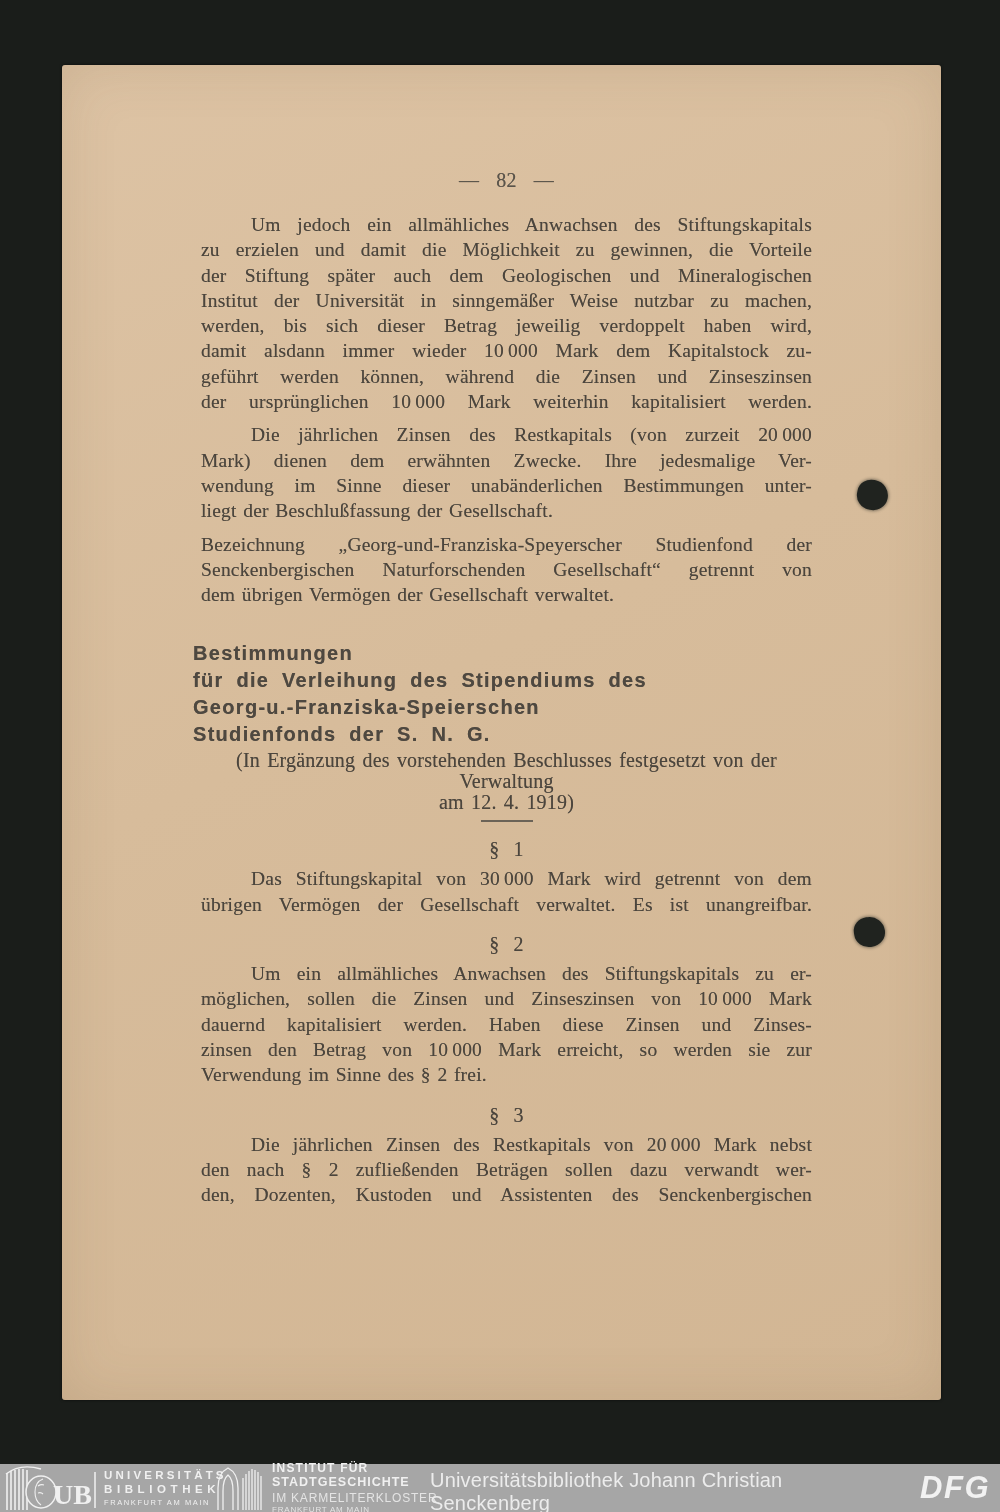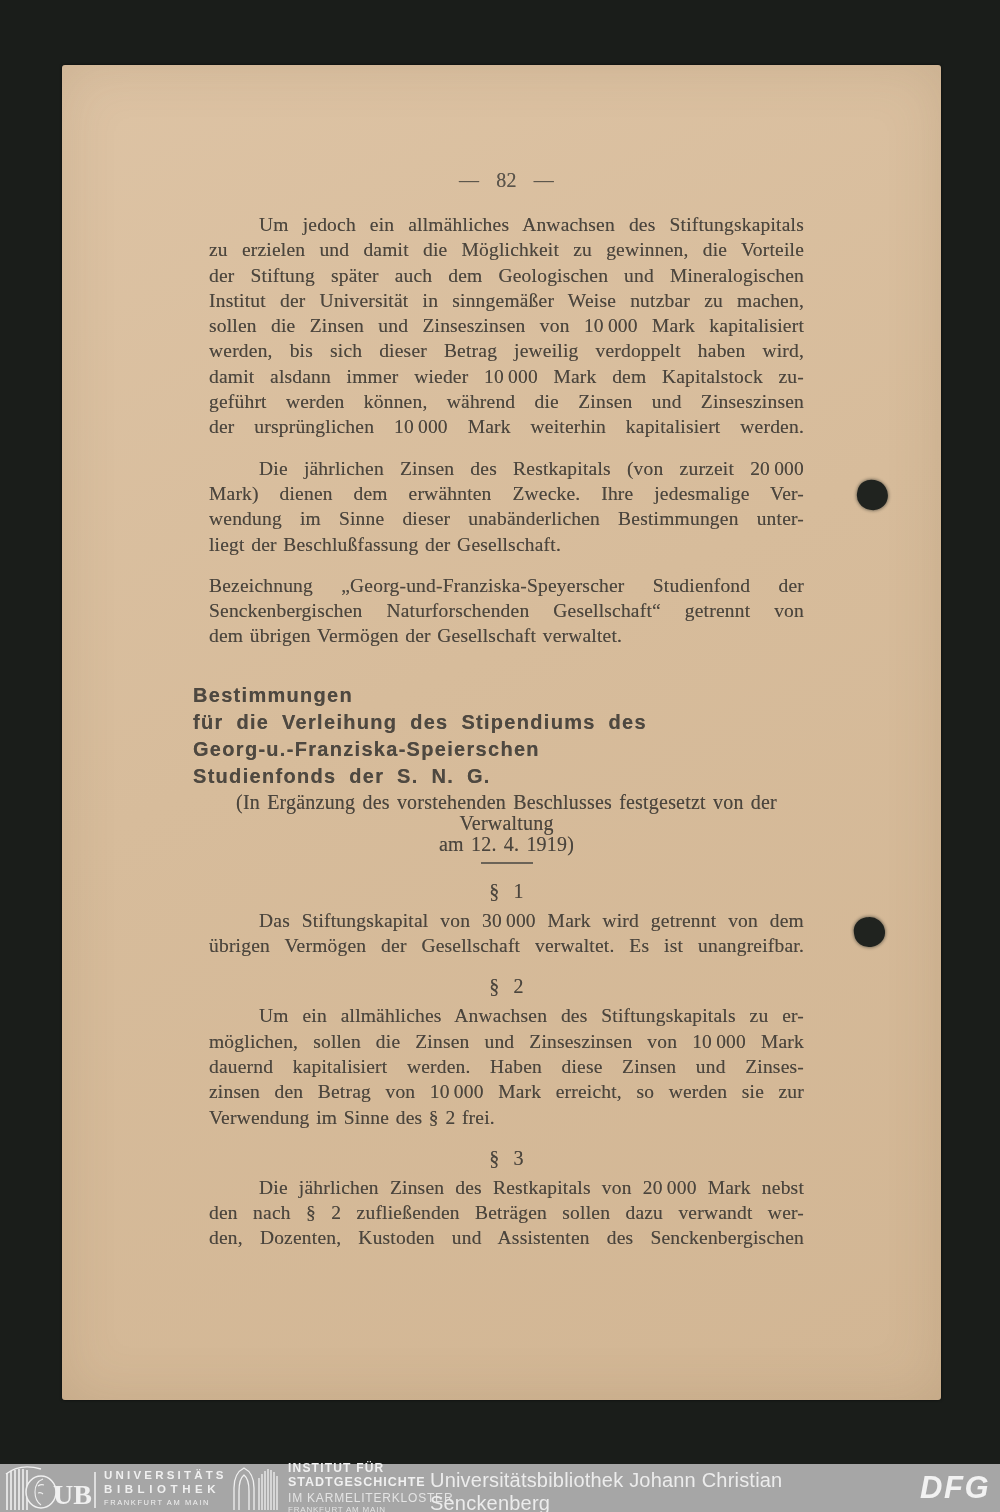--- a/index.html
+++ b/index.html
@@ -29,21 +29,21 @@
   .text-block{
     position:absolute;left:131px;top:103px;width:627px;
     color:#4b453d;font-size:19.5px;line-height:25.3px;
     letter-spacing:.2px;word-spacing:1.5px;
     text-shadow:0 0 .5px rgba(75,69,61,.55);
   }
   .pageno{
     display:flex;justify-content:center;align-items:center;gap:17px;
     height:26px;font-size:20px;color:#5a544b;
   }
-  .para{margin:16px;}
+  .para{margin:8px;}
   .para.first{margin-top:18px;}
   .ln{text-align:justify;text-align-last:justify;text-justify:inter-word;}
   .ln.ind{text-indent:50px;}
   .ln.end{text-align-last:left;}
 
   .heading{
     margin-top:33px;text-align:left;
     font-family:"Liberation Sans", sans-serif;
     font-size:20px;line-height:27px;
     letter-spacing:1.3px;word-spacing:6px;color:#4e4840;
@@ -67,21 +67,21 @@
     position:absolute;left:0;top:1464px;width:1000px;height:48px;
     background:#a6a6a6;color:#f0f0f0;
     font-family:"Liberation Sans", sans-serif;
   }
   .ub-group{position:absolute;left:5px;top:3px;display:flex;align-items:center;height:42px;}
   .ub-mark-svg{display:block;}
   .ub-text{margin-left:7px;line-height:1;}
   .ub-text .l1{font-size:11.5px;font-weight:bold;letter-spacing:3.2px;}
   .ub-text .l2{font-size:11.5px;font-weight:bold;letter-spacing:4.6px;margin-top:3px;}
   .ub-text .l3{font-size:7.5px;letter-spacing:1.6px;margin-top:3px;}
-  .isg-group{position:absolute;left:232px;top:3px;display:flex;align-items:center;height:42px;}
+  .isg-group{position:absolute;left:216px;top:3px;display:flex;align-items:center;height:42px;}
   .isg-text{margin-left:8px;line-height:1;}
   .isg-text .l1{font-size:12px;font-weight:bold;letter-spacing:1.2px;}
   .isg-text .l2{font-size:12.5px;font-weight:bold;letter-spacing:1px;margin-top:2px;}
   .isg-text .l3{font-size:12px;letter-spacing:.8px;margin-top:3px;color:#e4e4e4;}
   .isg-text .l4{font-size:8px;letter-spacing:.8px;margin-top:2px;color:#e4e4e4;}
   .credit{
     position:absolute;left:430px;top:0;width:440px;height:56px;
     display:flex;align-items:center;justify-content:center;
     font-size:20px;letter-spacing:.2px;color:#ececec;
   }
@@ -106,21 +106,20 @@
       <span>—</span>
       <span>82</span>
       <span>—</span>
     </div>
 
     <div class="para first">
       <div class="ln ind">Um jedoch ein allmähliches Anwachsen des Stiftungskapitals</div>
       <div class="ln">zu erzielen und damit die Möglichkeit zu gewinnen, die Vorteile</div>
       <div class="ln">der Stiftung später auch dem Geologischen und Mineralogischen</div>
       <div class="ln">Institut der Universität in sinngemäßer Weise nutzbar zu machen,</div>
-      <div class="ln">sollen die Zinsen und Zinseszinsen von 10 000 Mark kapitalisiert</div>
       <div class="ln">werden, bis sich dieser Betrag jeweilig verdoppelt haben wird,</div>
       <div class="ln">damit alsdann immer wieder 10 000 Mark dem Kapitalstock zu-</div>
       <div class="ln">geführt werden können, während die Zinsen und Zinseszinsen</div>
       <div class="ln">der ursprünglichen 10 000 Mark weiterhin kapitalisiert werden.</div>
     </div>
 
     <div class="para">
       <div class="ln ind">Die jährlichen Zinsen des Restkapitals (von zurzeit 20 000</div>
       <div class="ln">Mark) dienen dem erwähnten Zwecke.  Ihre jedesmalige Ver-</div>
       <div class="ln">wendung im Sinne dieser unabänderlichen Bestimmungen unter-</div>

